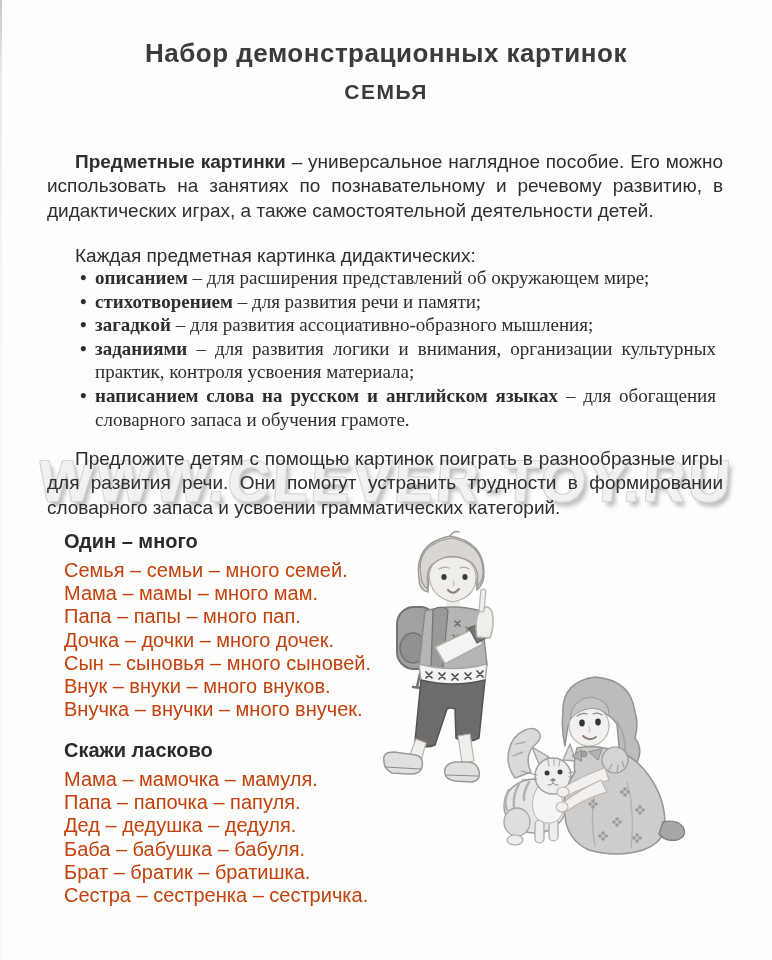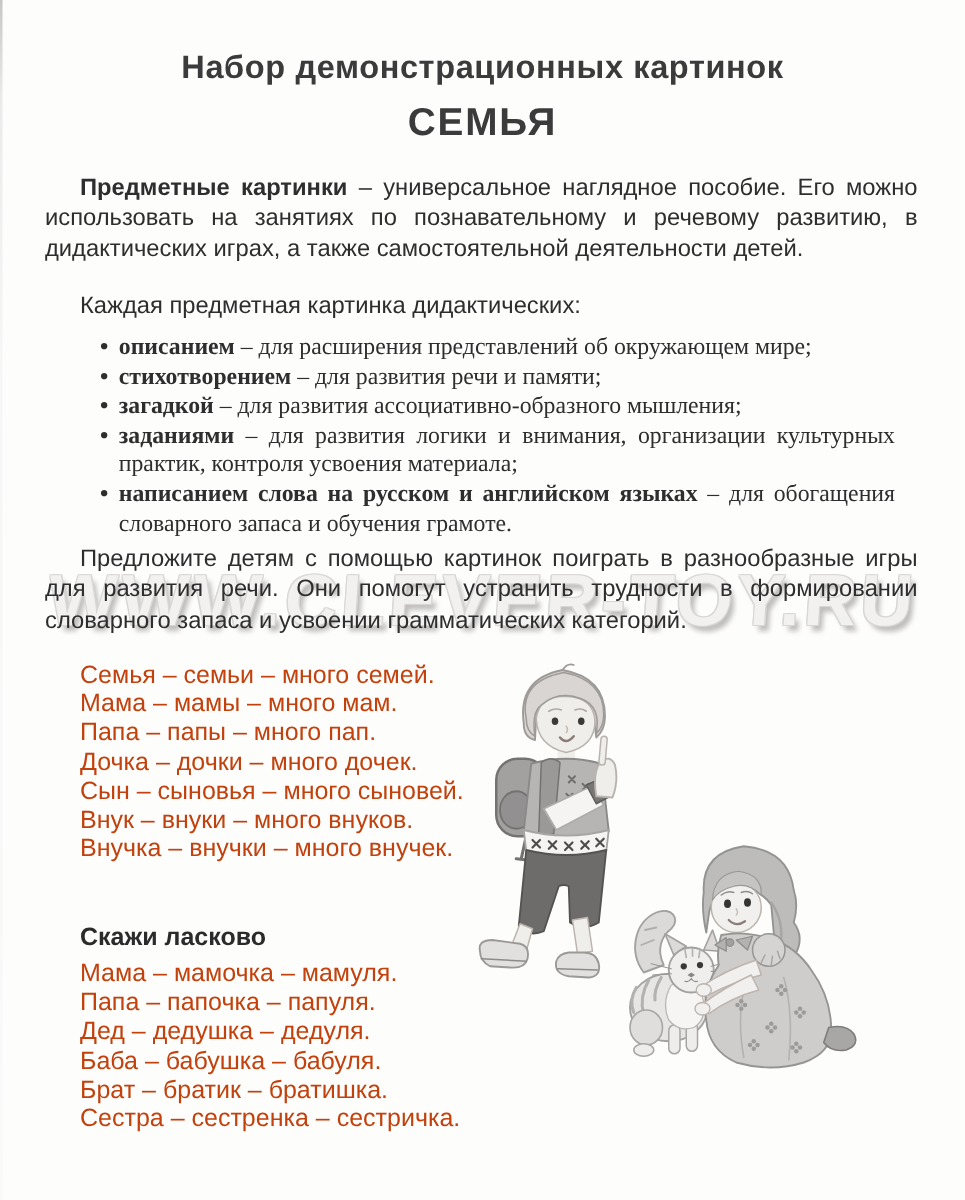--- a/index.html
+++ b/index.html
@@ -19,25 +19,25 @@
   }
   .title {
     position:absolute; top:38px; left:0; right:0;
     margin:0; text-align:center;
     font-size:26px; font-weight:bold; color:#3b3b3b;
     letter-spacing:.5px;
   }
   .subtitle {
     position:absolute; top:80px; left:0; right:0;
     margin:0; text-align:center;
-    font-size:31px; font-weight:bold; color:#3b3b3b;
+    font-size:21px; font-weight:bold; color:#3b3b3b;
     letter-spacing:1.5px;
   }
   .para {
-    position:absolute; left:36px; right:38px; margin:0;
+    position:absolute; left:36px; right:38px; margin:11px;
     font-size:19px; line-height:24.3px;
     text-align:justify; text-indent:28px;
     z-index:2;
   }
   .intro { top:139px; }
   .accompanied-heading { top:233px; text-align:left; }
   .suggestion { top:436px; }
   .bullets {
     position:absolute; left:64px; right:40px; top:250px;
     margin:16px; padding:0; list-style:none;
@@ -93,20 +93,21 @@
     <li><b>описанием</b><span> – для расширения представлений об окружающем мире;</span></li>
     <li><b>стихотворением</b><span> – для развития речи и памяти;</span></li>
     <li><b>загадкой</b><span> – для развития ассоциативно-образного мышления;</span></li>
     <li><b>заданиями</b><span> – для развития логики и внимания, организации культурных практик, контроля усвоения материала;</span></li>
     <li><b>написанием слова на русском и английском языках</b><span> – для обогащения словарного запаса и обучения грамоте.</span></li>
   </ul>
 
   <p class="para suggestion">Предложите детям с помощью картинок поиграть в разнообразные игры для развития речи. Они помогут устранить трудности в формировании словарного запаса и усвоении грамматических категорий.</p>
 
   <div class="col one-many">
+    <h3>Один – много</h3>
     <div class="line">Семья – семьи – много семей.</div>
     <div class="line">Мама – мамы – много мам.</div>
     <div class="line">Папа – папы – много пап.</div>
     <div class="line">Дочка – дочки – много дочек.</div>
     <div class="line">Сын – сыновья – много сыновей.</div>
     <div class="line">Внук – внуки – много внуков.</div>
     <div class="line">Внучка – внучки – много внучек.</div>
   </div>
 
   <div class="col say-kindly">

